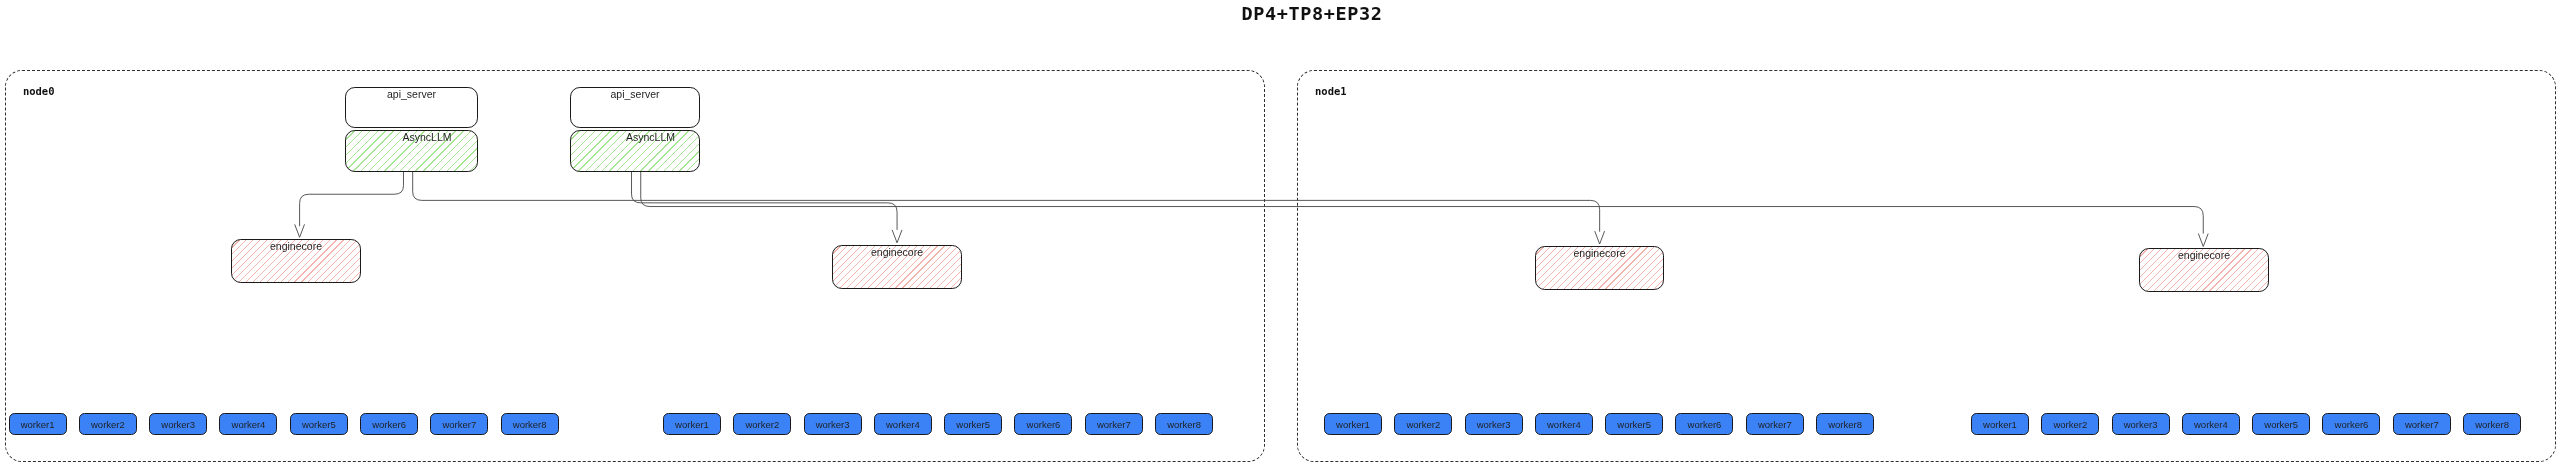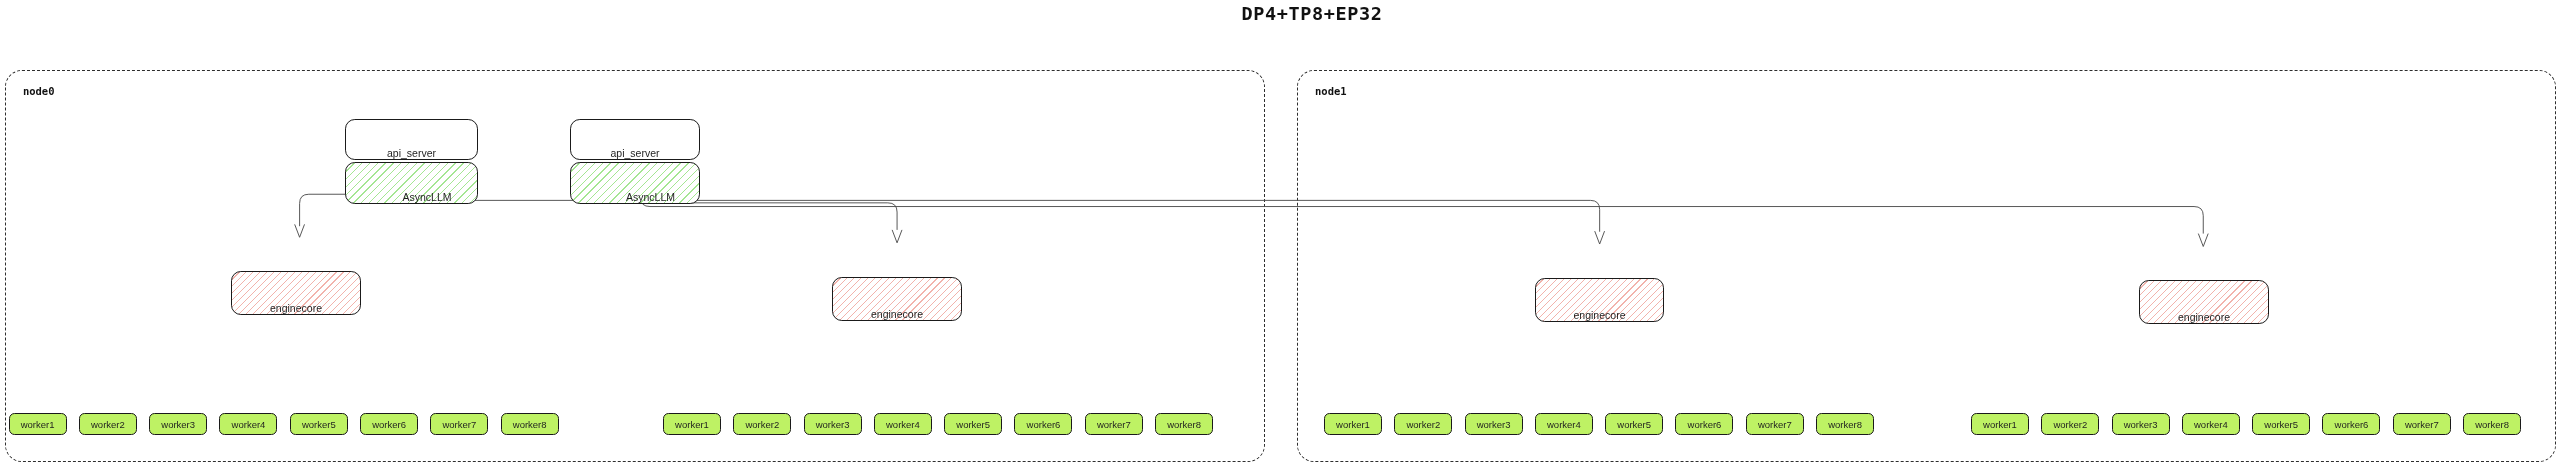--- a/index.html
+++ b/index.html
@@ -38,24 +38,23 @@
     position:absolute;top:13.5px;left:17px;
     font-family:"DejaVu Sans Mono",monospace;
     font-size:10.5px;font-weight:bold;color:#111;
   }
 
   .shape{
     position:absolute;
     box-sizing:border-box;
     border:1.5px solid var(--ink);
     border-radius:9.8px;
-    display:flex;align-items:flex-end;justify-content:center;
+    display:flex;align-items:flex-start;justify-content:center;
     font-size:10.5px;color:#1f1f1f;
     background:#fff;
-    margin-top:32px;
   }
   .hatch-green{
     background-image:repeating-linear-gradient(135deg,
       var(--green-stripe) 0px, var(--green-stripe) 1px,
       transparent 1px, transparent 5.5px);
     padding-left:31px;
   }
   .hatch-red{
     background-image:repeating-linear-gradient(135deg,
       var(--red-stripe) 0px, var(--red-stripe) 0.8px,
@@ -64,21 +63,21 @@
 
   .worker-group{
     position:absolute;
     display:flex;gap:12.3px;
   }
   .worker{
     box-sizing:border-box;
     width:58px;height:22px;
     border:1.5px solid var(--ink);
     border-radius:5.5px;
-    background:#bef264;
+    background:#3b82f6;
     display:flex;align-items:center;justify-content:center;
     font-size:9.5px;color:#1f1f1f;
     white-space:nowrap;
   }
 
   svg.edges{position:absolute;left:0;top:0;width:2576px;height:469px;pointer-events:none;}
   svg.edges path{stroke:var(--edge);stroke-width:1.5;fill:none;}
 </style>
 </head>
 <body>

